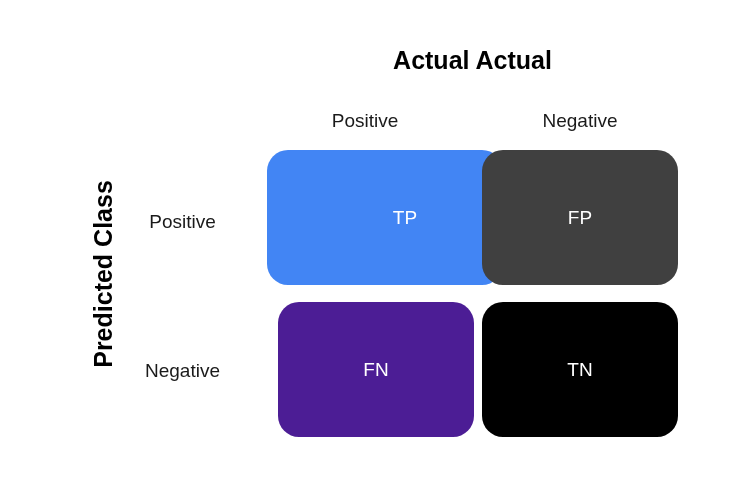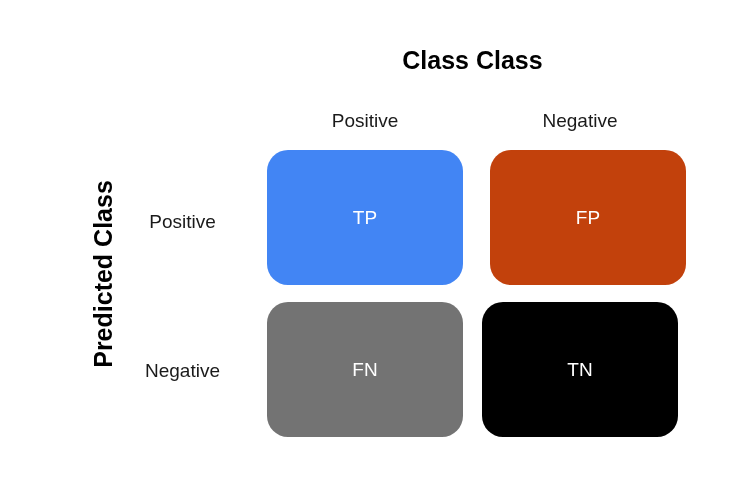--- a/index.html
+++ b/index.html
@@ -93,49 +93,49 @@
     justify-content: center;
   }
   .matrix-cell .cell-label {
     font-size: 19px;
     font-weight: normal;
     color: #ffffff;
     line-height: 26px;
     white-space: nowrap;
   }
 
-  .cell-r0c0 { left: 267px; top: 150px; }
+  .cell-r0c0 { left: 267px; top: 150px; padding-left: 40px; }
   .cell-r0c1 { left: 482px; top: 150px; }
   .cell-r1c0 { left: 267px; top: 302px; }
   .cell-r1c1 { left: 482px; top: 302px; }
 </style>
 </head>
 <body style="background-color: rgb(255, 255, 255);">
 
 <div id="diagram">
 
-  <div class="actual-class-title" style="color: rgb(0, 0, 0);">Class Class</div>
+  <div class="actual-class-title" style="color: rgb(0, 0, 0);">Actual Actual</div>
 
   <div class="predicted-class-title" style="color: rgb(0, 0, 0);">Predicted Class</div>
 
   <div class="col-header col-0" style="color: rgb(26, 26, 26);">Positive</div>
   <div class="col-header col-1" style="color: rgb(26, 26, 26);">Negative</div>
 
   <div class="row-header row-0" style="color: rgb(26, 26, 26);">Positive</div>
   <div class="row-header row-1" style="color: rgb(26, 26, 26);">Negative</div>
 
   <div class="matrix-cell cell-r0c0" style="background-color: rgb(66, 133, 244);">
     <span class="cell-label" style="color: rgb(255, 255, 255);">TP</span>
   </div>
 
-  <div class="matrix-cell cell-r0c1" style="background-color: #c2410c; margin-left: 8px;">
+  <div class="matrix-cell cell-r0c1" style="background-color: #404040;">
     <span class="cell-label" style="color: rgb(255, 255, 255);">FP</span>
   </div>
 
-  <div class="matrix-cell cell-r1c0" style="background-color: #737373;">
+  <div class="matrix-cell cell-r1c0" style="background-color: #4c1d95; margin-left: 11px;">
     <span class="cell-label" style="color: rgb(255, 255, 255);">FN</span>
   </div>
 
   <div class="matrix-cell cell-r1c1" style="background-color: #000000;">
     <span class="cell-label" style="color: rgb(255, 255, 255);">TN</span>
   </div>
 
 </div>
 
 </body></html>

